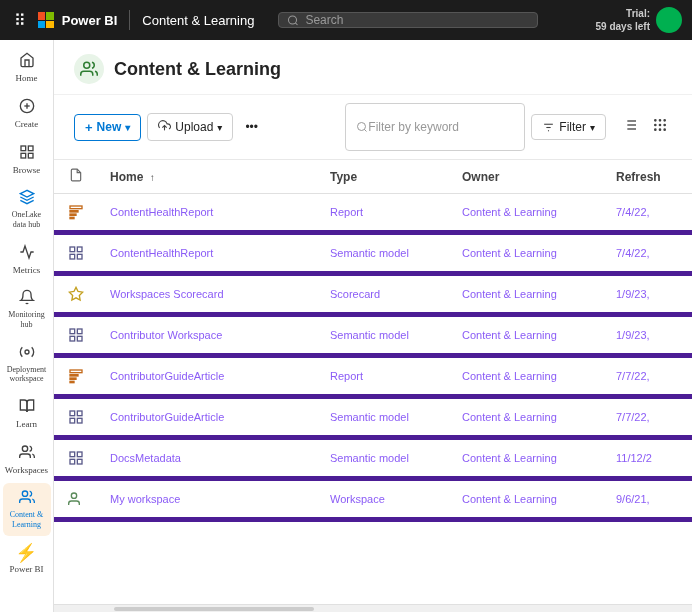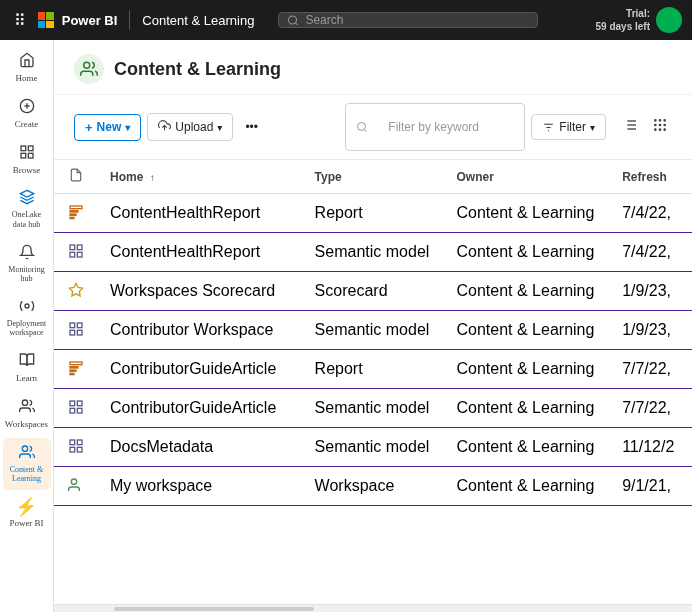--- a/index.html
+++ b/index.html
@@ -208,21 +208,21 @@
       font-weight: 600;
     }
     .btn-more {
       border: none;
       padding: 5px 6px;
     }
     .toolbar-spacer { flex: 1; }
     .filter-search {
       display: flex;
       align-items: center;
-      gap: 20px;
+      gap: 0;
       border: 1px solid #d0d0d0;
       border-radius: 4px;
       padding: 16px 10px;
       background: #fff;
       min-width: 180px;
     }
     .filter-search input {
       border: none;
       outline: none;
       font-size: 12px;
@@ -279,23 +279,23 @@
       font-weight: 600;
       color: #424242;
       white-space: nowrap;
       background: #fff;
     }
     th.sortable {
       cursor: pointer;
     }
     td {
       padding: 8px 12px;
-      font-size: 16px;
-      color: #000000;
-      border-bottom: 1px solid #4c1d95;
+      font-size: 11px;
+      color: #8b5cf6;
+      border-bottom: 5px solid #4c1d95;
       white-space: nowrap;
     }
     .col-icon { width: 36px; text-align: center; }
     .col-name { min-width: 200px; }
     .col-type { min-width: 120px; }
     .col-owner { min-width: 140px; }
     .col-refresh { min-width: 80px; }
 
     .row-icon {
       font-size: 15px;
@@ -396,20 +396,28 @@
     </div>
     <div class="sidebar-item">
       <span class="sidebar-icon">
         <svg width="16" height="16" viewBox="0 0 24 24" fill="none" stroke="#0078d4" stroke-width="2">
             <path d="M12 2L2 7l10 5 10-5-10-5z"></path>
             <path d="M2 17l10 5 10-5"></path>
             <path d="M2 12l10 5 10-5"></path>
           </svg>
       </span>
       <span class="sidebar-label" style="font-size:8px">OneLake data hub</span>
+    </div>
+    <div class="sidebar-item">
+      <span class="sidebar-icon">
+        <svg width="16" height="16" viewBox="0 0 24 24" fill="none" stroke="#424242" stroke-width="2">
+            <path d="M22 12h-4l-3 9L9 3l-3 9H2"></path>
+          </svg>
+      </span>
+      <span class="sidebar-label">Metrics</span>
     </div>
     <div class="sidebar-item">
       <span class="sidebar-icon">
         <svg width="16" height="16" viewBox="0 0 24 24" fill="none" stroke="#424242" stroke-width="2">
             <path d="M18 8A6 6 0 006 8c0 7-3 9-3 9h18s-3-2-3-9"></path>
             <path d="M13.73 21a2 2 0 01-3.46 0"></path>
           </svg>
       </span>
       <span class="sidebar-label" style="font-size:8px">Monitoring hub</span>
     </div>
@@ -671,21 +679,21 @@
       <span class="row-icon">
                   <svg width="16" height="16" viewBox="0 0 24 24" fill="none" stroke="#5a8a5a" stroke-width="2">
                     <path d="M17 21v-2a4 4 0 00-4-4H5a4 4 0 00-4 4v2"></path>
                     <circle cx="9" cy="7" r="4"></circle>
                   </svg>
                 </span>
     </td>
     <td class="col-name">My workspace</td>
     <td class="col-type">Workspace</td>
     <td class="col-owner">Content &amp; Learning</td>
-    <td class="col-refresh">9/1/21,</td>
+    <td class="col-refresh">9/6/21,</td>
   </tr>
           </tbody>
       </table>
     </div>
 
     <div class="bottom-scroll">
       <div class="bottom-scroll-thumb"></div>
     </div>
 
   </div>

